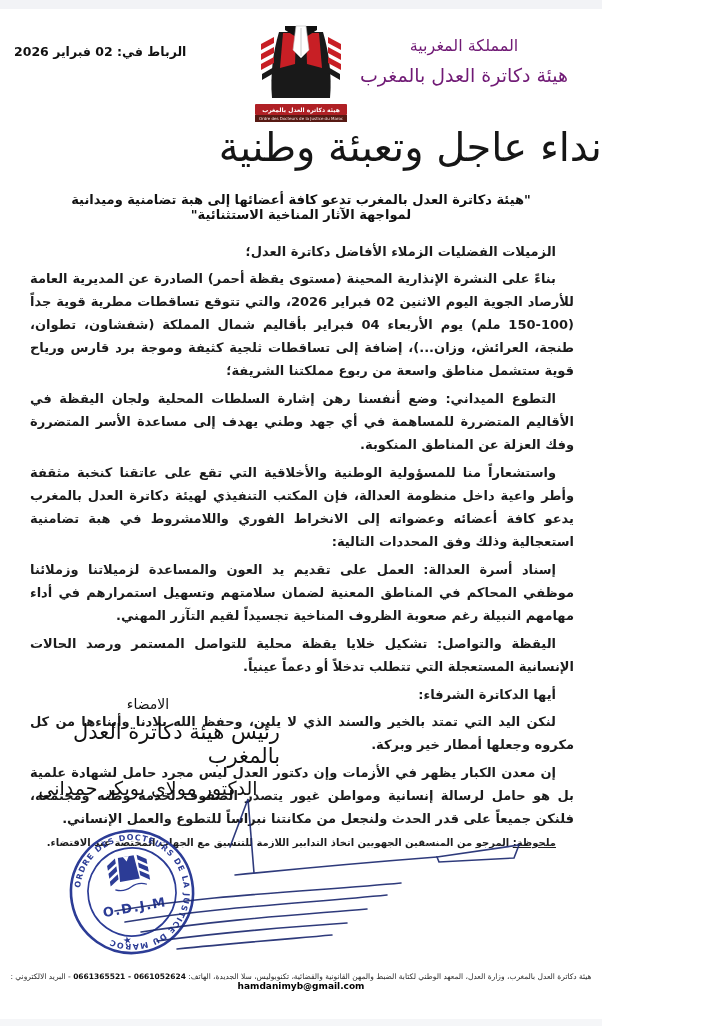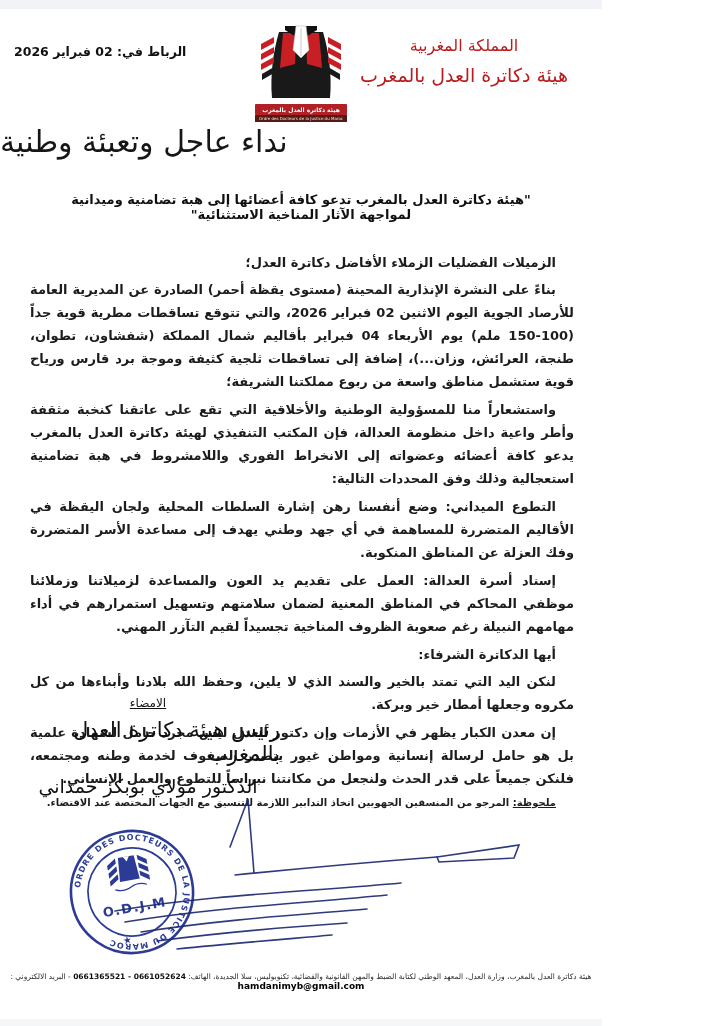--- a/index.html
+++ b/index.html
@@ -4,44 +4,44 @@
 <style>
   html,body{margin:0;padding:0;background:#fff;}
   .page{position:relative;width:602px;height:1026px;background:#ffffff;overflow:hidden;
         font-family:"DejaVu Sans",sans-serif;color:#1c1c1c;}
   .scan-edge{position:absolute;left:0;width:713px;background:#f2f3f6;}
   .scan-edge.top{top:0;height:9px;}
   .scan-edge.bottom{bottom:0;height:7px;background:#f5f6f8;}
 
   .date-line{position:absolute;top:44px;left:14px;direction:rtl;font-size:12.5px;font-weight:bold;color:#111;}
 
-  .header-right{position:absolute;top:36px;right:18px;width:240px;text-align:center;direction:rtl;color:#b91c1c;}
+  .header-right{position:absolute;top:36px;right:18px;width:240px;text-align:center;direction:rtl;color:#701a75;}
   .header-kingdom{font-size:16px;letter-spacing:0.5px;}
   .header-org{font-size:19px;margin-top:9px;}
 
   .logo-wrap{position:absolute;top:24px;left:50%;transform:translateX(-50%);width:92px;text-align:center;}
   .logo-band-ar{margin-top:-2px;background:#b02025;color:#fff;font-size:6px;font-weight:bold;
                 line-height:11px;height:11px;border-radius:1px;direction:rtl;white-space:nowrap;overflow:hidden;}
   .logo-band-fr{background:#571913;color:#f6e3e3;font-size:4px;line-height:7px;height:7px;
                 white-space:nowrap;overflow:hidden;}
 
-  .main-title{position:absolute;top:124px;left:0;width:100%;text-align:left;direction:rtl;
-              font-size:30px;color:#161616;}
+  .main-title{position:absolute;top:124px;left:0;width:100%;text-align:right;direction:rtl;
+              font-size:40px;color:#161616;}
   .subtitle{position:absolute;top:192px;left:0;width:100%;box-sizing:border-box;padding:0 55px;
             text-align:center;direction:rtl;font-size:13px;font-weight:bold;color:#111;}
 
-  .body-text{position:absolute;top:251px;left:30px;right:28px;direction:rtl;text-align:justify;
+  .body-text{position:absolute;top:240px;left:30px;right:28px;direction:rtl;text-align:justify;
              font-size:13px;font-weight:bold;line-height:23px;color:#1c1c1c;}
   .body-text p{margin:0 0 5px 0;text-indent:18px;}
   .body-text p.no-gap{margin-bottom:4px;}
   .note-line{margin-top:12px;font-size:10px;line-height:16px;text-indent:0;}
   .note-label{text-decoration:underline;}
 
   .signature{position:absolute;top:696px;left:16px;width:264px;text-align:center;direction:rtl;color:#101010;}
-  .sig-heading{font-size:12px;text-decoration:underline;}
+  .sig-heading{font-size:14px;}
   .sig-title{font-size:21px;margin-top:8px;text-align:right;}
   .sig-name{font-size:19px;margin-top:9px;}
 
   .stamp{position:absolute;top:816px;left:56px;width:152px;height:152px;transform:rotate(-10deg);}
   .strokes{position:absolute;top:795px;left:55px;width:480px;height:170px;pointer-events:none;}
 
   .footer{position:absolute;top:972px;left:0;width:100%;text-align:center;direction:rtl;
           font-size:7.5px;color:#2b2b2b;}
   .footer .b{font-weight:bold;color:#0e0e0e;}
   .footer .email{font-size:9px;font-weight:bold;color:#000;}
@@ -87,23 +87,24 @@
     <div class="logo-band-fr">Ordre des Docteurs de la Justice du Maroc</div>
   </div>
 
   <div class="main-title">نداء عاجل وتعبئة وطنية</div>
 
   <div class="subtitle">"هيئة دكاترة العدل بالمغرب تدعو كافة أعضائها إلى هبة تضامنية وميدانية لمواجهة الآثار المناخية الاستثنائية"</div>
 
   <div class="body-text">
     <p class="no-gap">الزميلات الفضليات الزملاء الأفاضل دكاترة العدل؛</p>
     <p>بناءً على النشرة الإنذارية المحينة (مستوى يقظة أحمر) الصادرة عن المديرية العامة للأرصاد الجوية اليوم الاثنين 02 فبراير 2026، والتي تتوقع تساقطات مطرية قوية جداً (100-150 ملم) يوم الأربعاء 04 فبراير بأقاليم شمال المملكة (شفشاون، تطوان، طنجة، العرائش، وزان...)، إضافة إلى تساقطات ثلجية كثيفة وموجة برد قارس ورياح قوية ستشمل مناطق واسعة من ربوع مملكتنا الشريفة؛</p>
+    <p><span>التطوع الميداني:</span><span> وضع أنفسنا رهن إشارة السلطات المحلية ولجان اليقظة في الأقاليم المتضررة للمساهمة في أي جهد وطني يهدف إلى مساعدة الأسر المتضررة وفك العزلة عن المناطق المنكوبة.</span></p>
     <p>واستشعاراً منا للمسؤولية الوطنية والأخلاقية التي تقع على عاتقنا كنخبة مثقفة وأطر واعية داخل منظومة العدالة، فإن المكتب التنفيذي لهيئة دكاترة العدل بالمغرب يدعو كافة أعضائه وعضواته إلى الانخراط الفوري واللامشروط في هبة تضامنية استعجالية وذلك وفق المحددات التالية:</p>
-    <p><span>التطوع الميداني:</span><span> وضع أنفسنا رهن إشارة السلطات المحلية ولجان اليقظة في الأقاليم المتضررة للمساهمة في أي جهد وطني يهدف إلى مساعدة الأسر المتضررة وفك العزلة عن المناطق المنكوبة.</span></p>
     <p><span>إسناد أسرة العدالة:</span><span> العمل على تقديم يد العون والمساعدة لزميلاتنا وزملائنا موظفي المحاكم في المناطق المعنية لضمان سلامتهم وتسهيل استمرارهم في أداء مهامهم النبيلة رغم صعوبة الظروف المناخية تجسيداً لقيم التآزر المهني.</span></p>
+    <p><span>اليقظة والتواصل:</span><span> تشكيل خلايا يقظة محلية للتواصل المستمر ورصد الحالات الإنسانية المستعجلة التي تتطلب تدخلاً أو دعماً عينياً.</span></p>
     <p class="no-gap">أيها الدكاترة الشرفاء:</p>
     <p>لنكن اليد التي تمتد بالخير والسند الذي لا يلين، وحفظ الله بلادنا وأبناءها من كل مكروه وجعلها أمطار خير وبركة.</p>
     <p>إن معدن الكبار يظهر في الأزمات وإن دكتور العدل ليس مجرد حامل لشهادة علمية بل هو حامل لرسالة إنسانية ومواطن غيور يتصدر الصفوف لخدمة وطنه ومجتمعه، فلنكن جميعاً على قدر الحدث ولنجعل من مكانتنا نبراساً للتطوع والعمل الإنساني.</p>
     <p class="note-line"><span class="note-label">ملحوظة:</span><span> المرجو من المنسقين الجهويين اتخاذ التدابير اللازمة للتنسيق مع الجهات المختصة عند الاقتضاء.</span></p>
   </div>
 
   <div class="signature">
     <div class="sig-heading">الامضاء</div>
     <div class="sig-title">رئيس هيئة دكاترة العدل بالمغرب</div>
     <div class="sig-name">الدكتور مولاي بوبكر حمداني</div>

